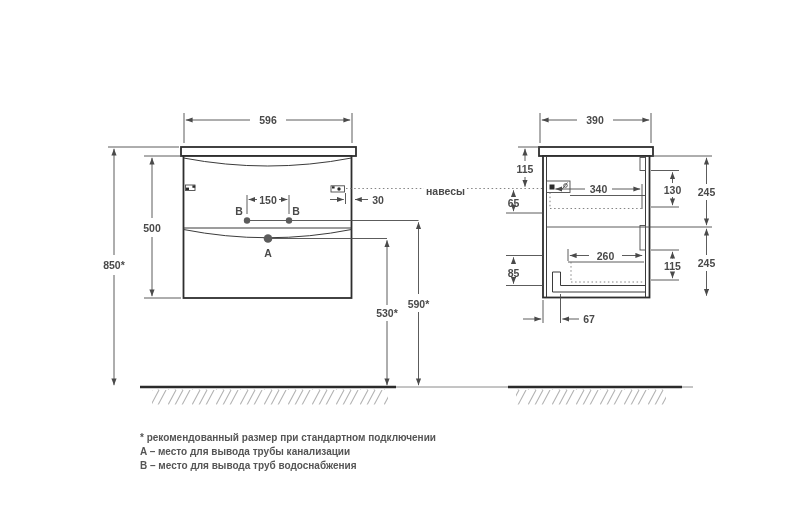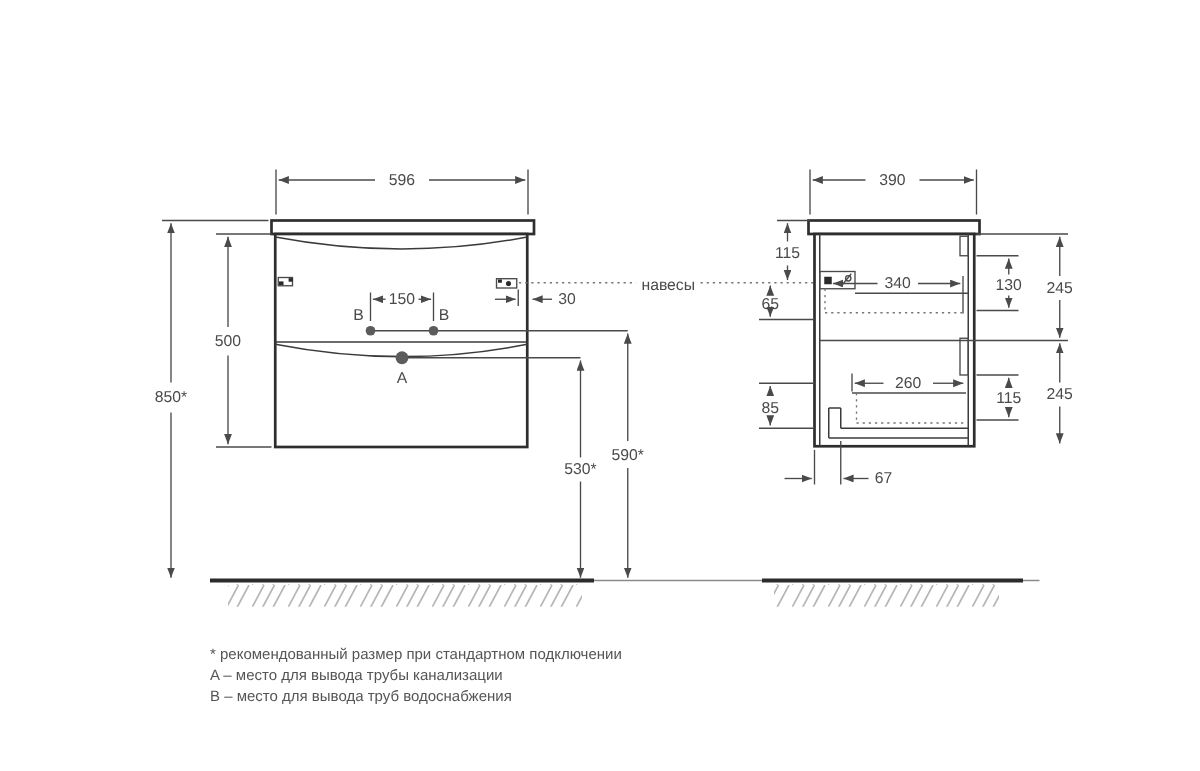--- a/index.html
+++ b/index.html
@@ -1,17 +1,17 @@
 <!DOCTYPE html>
 <html><head>
 <meta charset="utf-8">
 <style>
   html,body{margin:0;padding:0;background:#fff;}
   #canvas{position:relative;width:800px;height:514px;background:#ffffff;overflow:hidden;
-          font-family:"Liberation Sans",sans-serif;}
+          font-family:"Liberation Sans",sans-serif;font-weight:bold;}
   svg{display:block;}
   .ln   {stroke:#3b3b3b;stroke-width:1;fill:none;}
   .thin {stroke:#4a4a4a;stroke-width:.9;fill:none;}
   .body {stroke:#2e2e2e;stroke-width:1.8;fill:#ffffff;}
   .dim  {stroke:#4a4a4a;stroke-width:.9;fill:none;}
   .dot  {stroke:#767676;stroke-width:.9;fill:none;stroke-dasharray:1.5 2.6;}
   .ground-thick{stroke:#2b2b2b;stroke-width:2.6;}
   .ground-thin {stroke:#8a8a8a;stroke-width:1;}
   .dimtext{font-size:10.5px;fill:#4a4a4a;text-anchor:middle;dominant-baseline:central;}
   .pttext {font-size:10.5px;fill:#4a4a4a;text-anchor:middle;dominant-baseline:central;}

